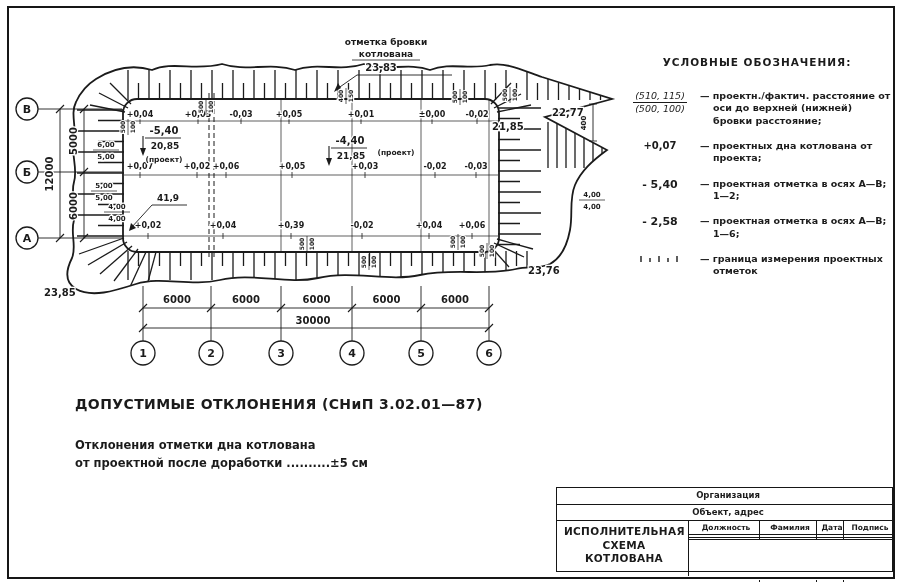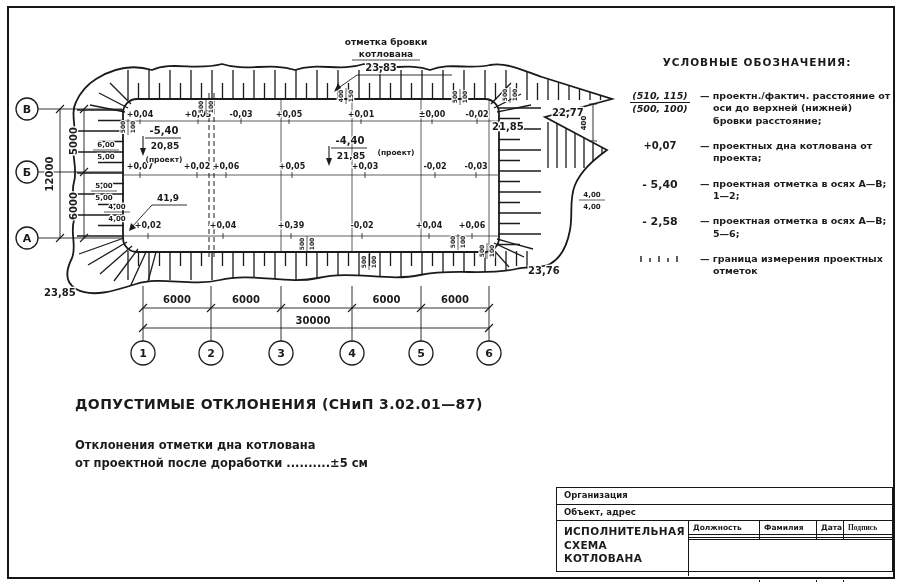--- a/index.html
+++ b/index.html
@@ -8,41 +8,41 @@
   .frame{position:absolute;left:7px;top:6px;right:6px;bottom:5px;border:2.5px solid #161616;pointer-events:none;}
   svg text{font-family:"DejaVu Sans",sans-serif;fill:#1b1b1b;font-weight:bold;}
   .thick{stroke:#1b1b1b;stroke-width:1.8;fill:none;}
   .dashline{stroke:#1b1b1b;stroke-width:1;stroke-dasharray:5 3;fill:none;}
 
   
   .legend{position:absolute;left:620px;top:56px;width:274px;}
   .legend-title{font-size:10.5px;font-weight:bold;letter-spacing:1px;text-align:center;margin-bottom:22px;}
   .legend-item{display:flex;align-items:flex-start;margin-bottom:13px;}
   .lsym{width:80px;flex:none;text-align:center;font-size:11px;font-weight:bold;}
-  .frac{display:inline-block;text-align:center;font-size:9.5px;font-style:italic;font-weight:bold;line-height:1.25;}
+  .frac{display:inline-block;text-align:center;font-size:9.5px;font-style:italic;font-weight:normal;line-height:1.25;}
   .frac .ft{display:block;border-bottom:1.5px solid #1b1b1b;padding:0 2px;}
   .ltxt{width:190px;font-size:9.5px;font-weight:600;line-height:1.3;padding-left:13px;text-indent:-13px;}
 
   
   .notes{position:absolute;left:75px;top:396px;width:460px;}
   .notes-title{font-size:14px;font-weight:bold;letter-spacing:.4px;}
   .notes-body{margin-top:24px;font-size:11.5px;font-weight:bold;line-height:1.6;}
 
   
   .tblock{position:absolute;left:556px;top:487px;width:337px;height:85px;border:1.5px solid #161616;
-          background:#fff;box-sizing:border-box;font-weight:bold;}
+          background:#fff;box-sizing:border-box;font-weight:bold;text-align:center;}
   .tb-row{border-bottom:1.2px solid #161616;font-size:8.5px;padding:2px 0 0 7px;box-sizing:border-box;}
   .tb-r1{height:17px;} .tb-r2{height:16px;}
   .tb-main{display:flex;height:55px;}
   .tb-title{width:132px;flex:none;border-right:1.2px solid #161616;font-size:10.5px;line-height:1.3;
             padding:4px 4px 0 7px;box-sizing:border-box;white-space:pre-line;letter-spacing:.3px;}
   .tb-table{flex:1;display:grid;grid-template-columns:71px 57px 27px 1fr;grid-template-rows:14px 1fr 1fr 1fr;}
   .tb-cell{border-right:1.2px solid #161616;border-bottom:1.2px solid #161616;font-size:7.5px;
            padding:1.5px 0 0 4px;box-sizing:border-box;overflow:hidden;}
-  .tb-table .last-col{border-right:none;font-family:Liberation Serif, serif;} .tb-table .last-row{border-bottom:none;margin-top:40px;}
+  .tb-table .last-col{border-right:none;} .tb-table .last-row{border-bottom:none;margin-top:40px;}
 </style>
 </head>
 <body>
 
 <div class="sheet">
 
   <svg id="plan" width="901" height="584" viewBox="0 0 901 584">
     <defs>
       <clipPath id="ringClip">
         <path d="M 96,79 C 112,69 132,64 152,70 C 172,61 196,71 222,64 C 246,72 270,62 295,70
@@ -417,21 +417,21 @@
       <div class="ltxt">— проектных дна котлована от проекта;</div>
     </div>
 
     <div class="legend-item">
       <div class="lsym">- 5,40</div>
       <div class="ltxt">— проектная отметка в осях А—В; 1—2;</div>
     </div>
 
     <div class="legend-item">
       <div class="lsym">- 2,58</div>
-      <div class="ltxt">— проектная отметка в осях А—В; 5—6;</div>
+      <div class="ltxt">— проектная отметка в осях А—В; 1—6;</div>
     </div>
 
     <div class="legend-item" style="margin-top:4px;">
       <div class="lsym">
         <svg width="46" height="11">
           <g stroke="#1b1b1b" stroke-width="1.4">
             <line x1="4" y1="9" x2="4" y2="3"></line>
               <line x1="13" y1="9" x2="13" y2="5"></line>
             <line x1="22" y1="9" x2="22" y2="3"></line>
               <line x1="31" y1="9" x2="31" y2="5"></line>

